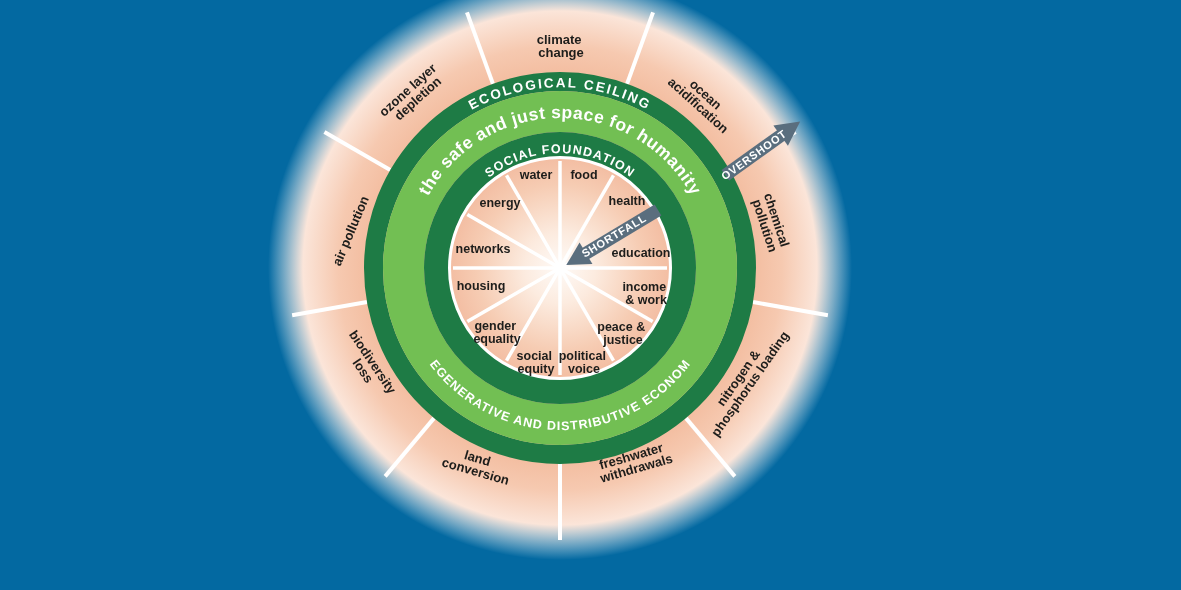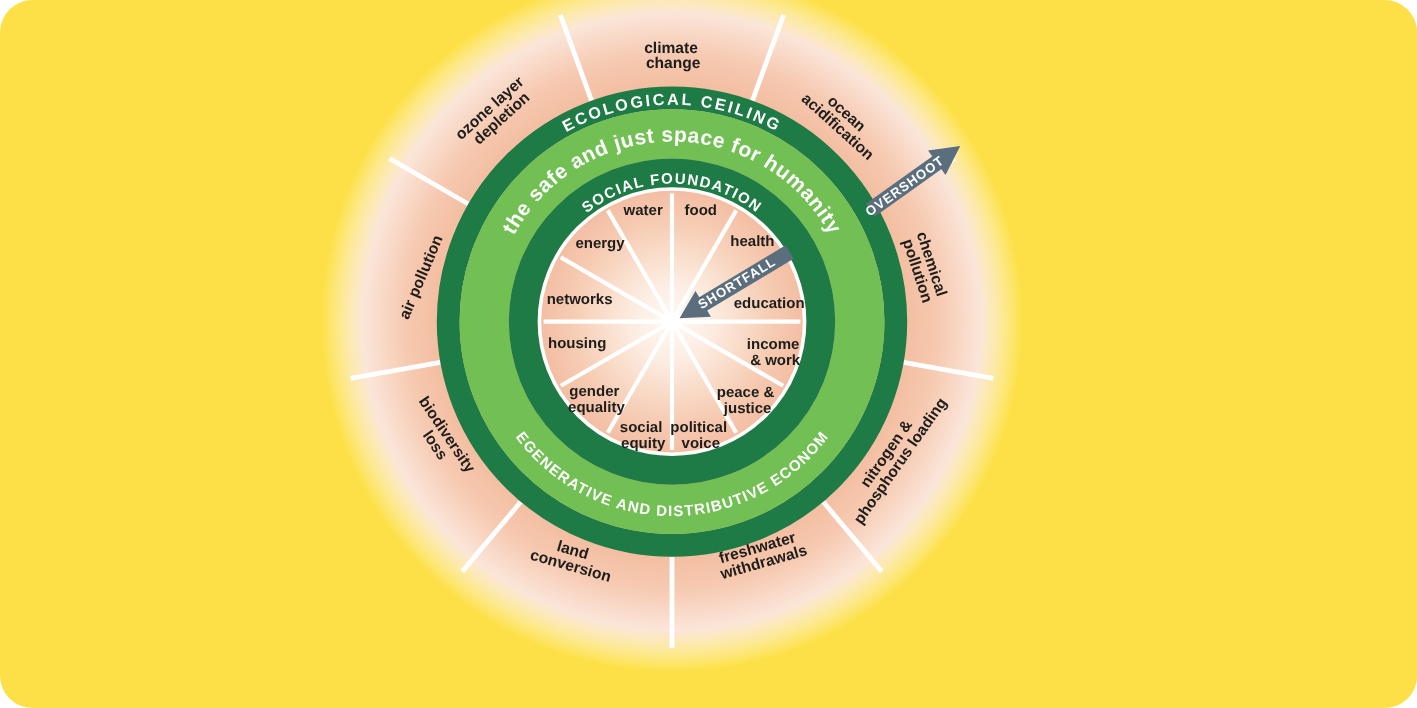--- a/index.html
+++ b/index.html
@@ -1,16 +1,16 @@
 <!DOCTYPE html>
 <html><head>
 <meta charset="utf-8">
 <style>
   html,body{margin:0;padding:0;background:#ffffff;}
-  .canvas{position:relative;width:1181px;height:590px;background:#fde047;overflow:hidden;border-radius:27px;}
+  .canvas{position:relative;width:1181px;height:590px;background:#0369a1;overflow:hidden;}
   svg{display:block;}
   text{font-family:"Liberation Sans","DejaVu Sans",sans-serif;font-weight:bold;}
   .outer-label{font-size:13px;fill:#1d1d1b;}
   .inner-label{font-size:12.5px;fill:#1d1d1b;}
   .ring-caps{font-size:13.5px;fill:#ffffff;letter-spacing:2px;}
   .ring-caps-small{font-size:12.5px;fill:#ffffff;letter-spacing:1.2px;}
   .ring-script{font-size:17.5px;fill:#ffffff;letter-spacing:0.5px;}
   .ring-economy{font-size:12.5px;fill:#ffffff;letter-spacing:1px;}
   .arrow-label{font-size:11px;fill:#ffffff;letter-spacing:0.8px;}
 </style>

